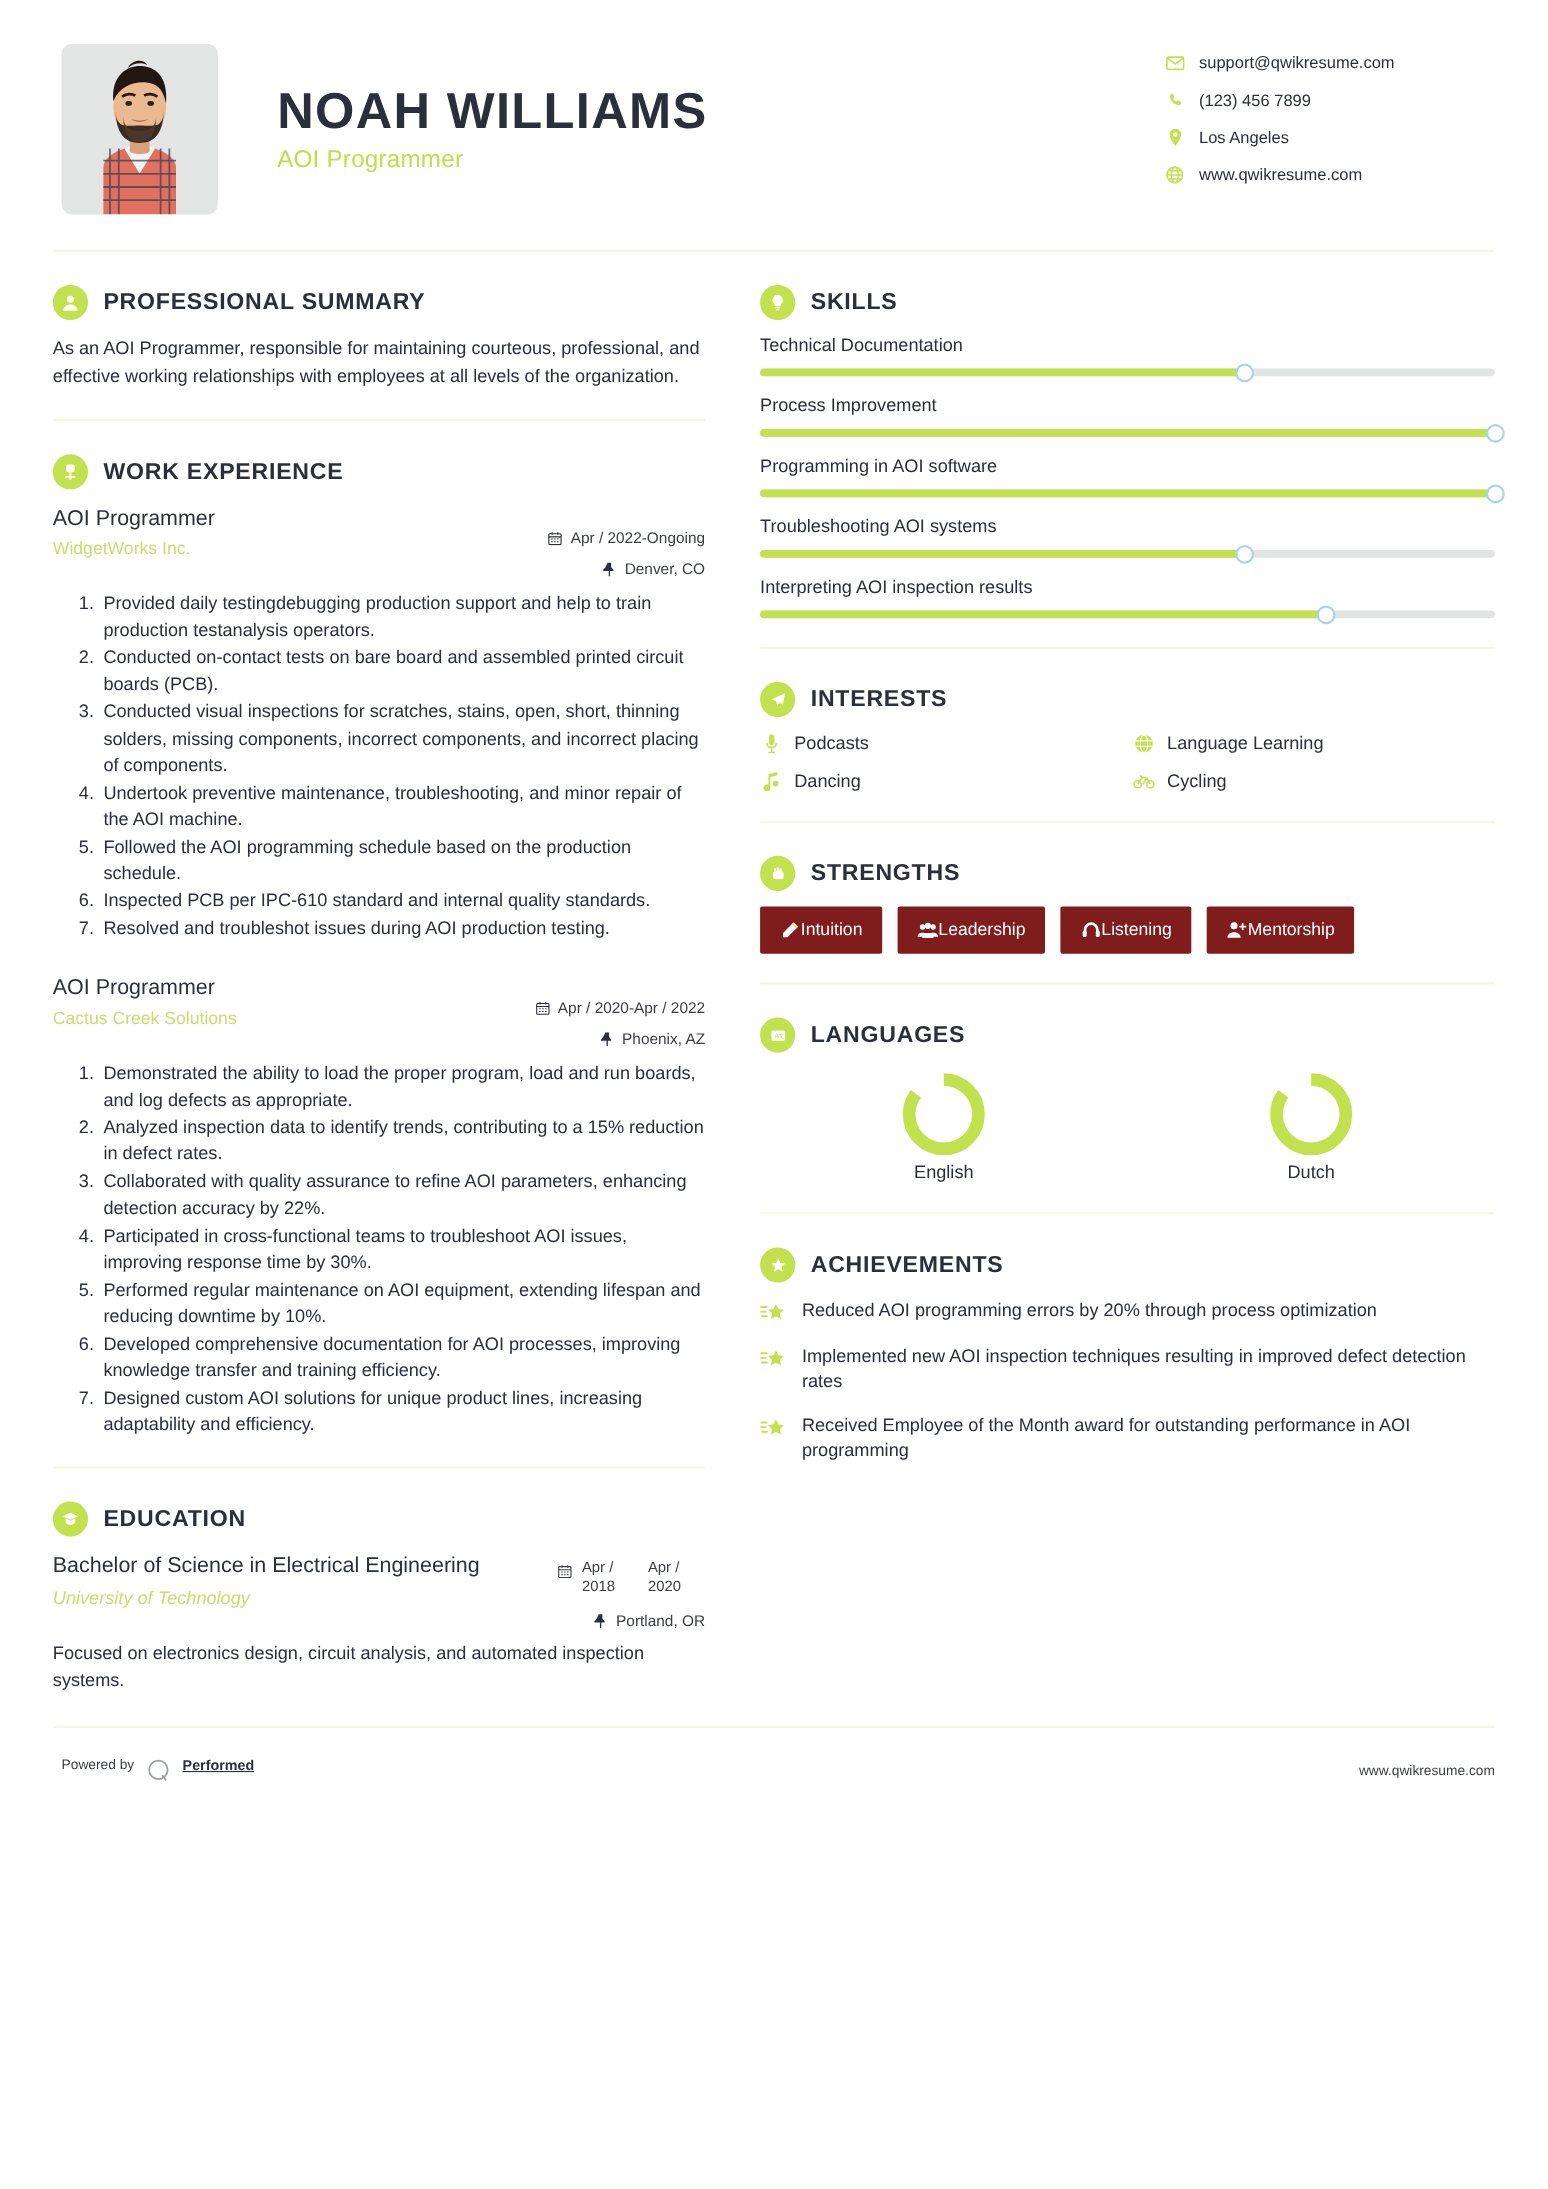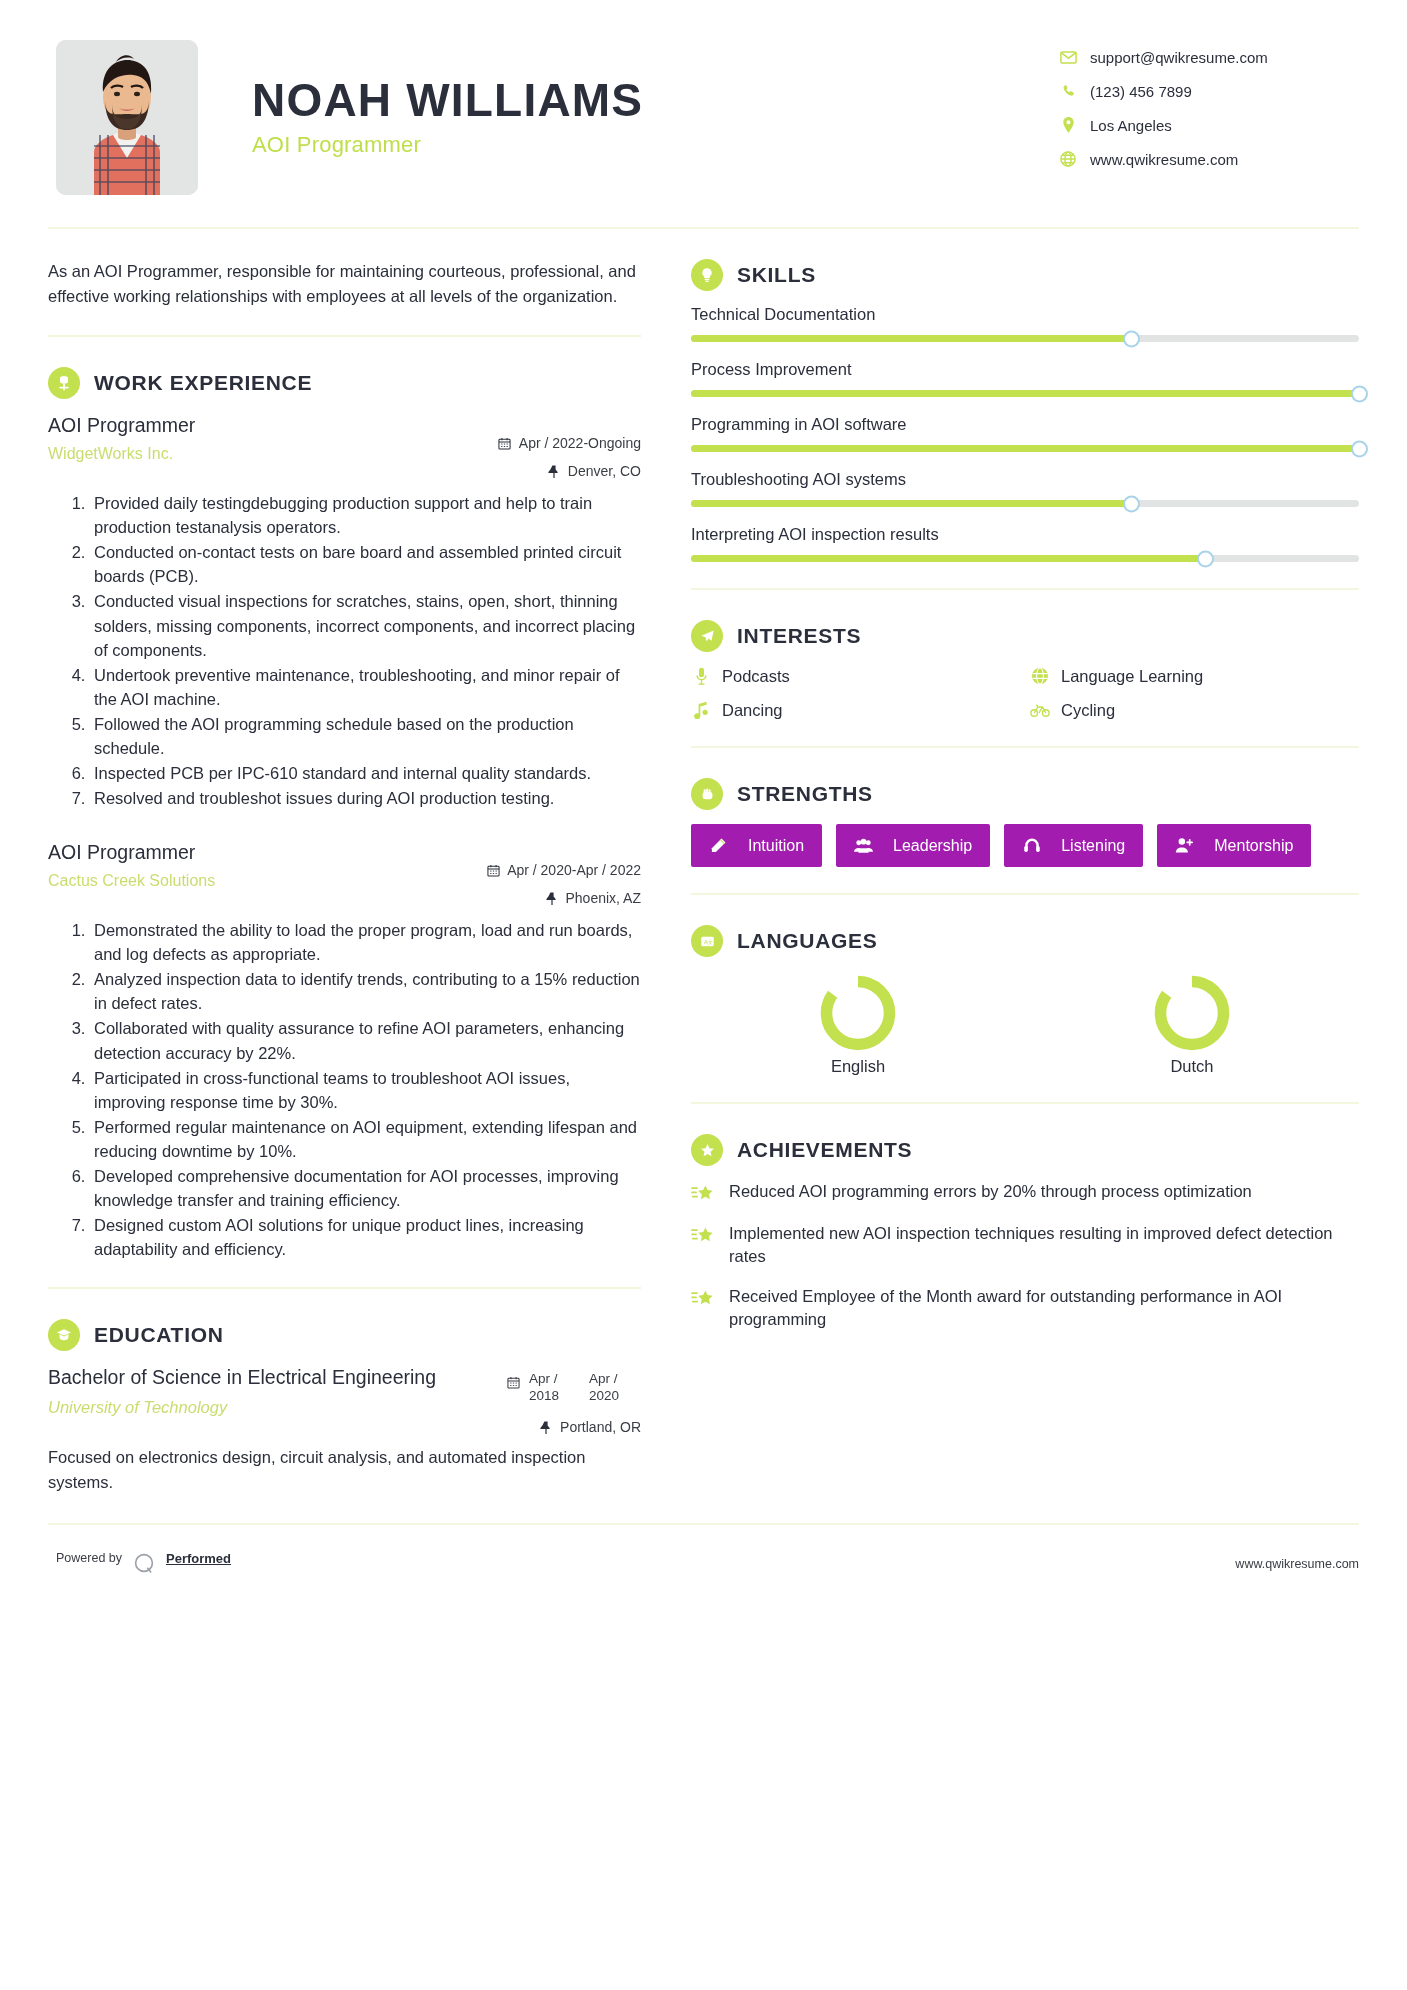--- a/index.html
+++ b/index.html
@@ -233,27 +233,27 @@
   .interest .ico { width: 20px; height:20px; flex:0 0 20px; display:flex; align-items:center; justify-content:center; color:#c3e04e; }
 
   
   .strengths-wrap {
     display: flex;
     flex-wrap: wrap;
     gap: 14px 14px;
     margin-top: 6px;
   }
   .strength-chip {
-    background: #a21caf;
+    background: #7f1d1d;
     color: #fff;
     font-size: 16px;
     padding: 12px 18px;
     display: flex;
     align-items: center;
-    gap: 20px;
+    gap: 0;
     border-radius: 2px;
   }
   .strength-chip .ico { width:19px; height:19px; display:flex; align-items:center; justify-content:center; color:#fff; }
 
   
   .langs {
     display: flex;
     gap: 0;
     margin-top: 14px;
   }
@@ -386,20 +386,29 @@
     </div>
   </div>
 
   <div class="hr-top"></div>
 
   <div class="body-grid">
 
     <div class="col-left">
 
       <div class="sec">
+        <div class="sec-head">
+          <span class="sec-badge">
+            <svg width="18" height="18" viewBox="0 0 18 18" fill="#fff">
+              <circle cx="9" cy="6" r="3.2"></circle>
+                <path d="M2.6 16.5c0-3.6 2.9-5.6 6.4-5.6s6.4 2 6.4 5.6z"></path>
+            </svg>
+          </span>
+          <span class="sec-title">PROFESSIONAL SUMMARY</span>
+        </div>
         <div class="summary-text">As an AOI Programmer, responsible for maintaining courteous, professional, and effective working relationships with employees at all levels of the organization.</div>
       </div>
 
       <div class="divider"></div>
 
       <div class="sec">
         <div class="sec-head">
           <span class="sec-badge">
             <svg width="18" height="18" viewBox="0 0 18 18" fill="#fff">
               <rect x="5" y="2.2" width="8" height="7.2" rx="2.2"></rect>

